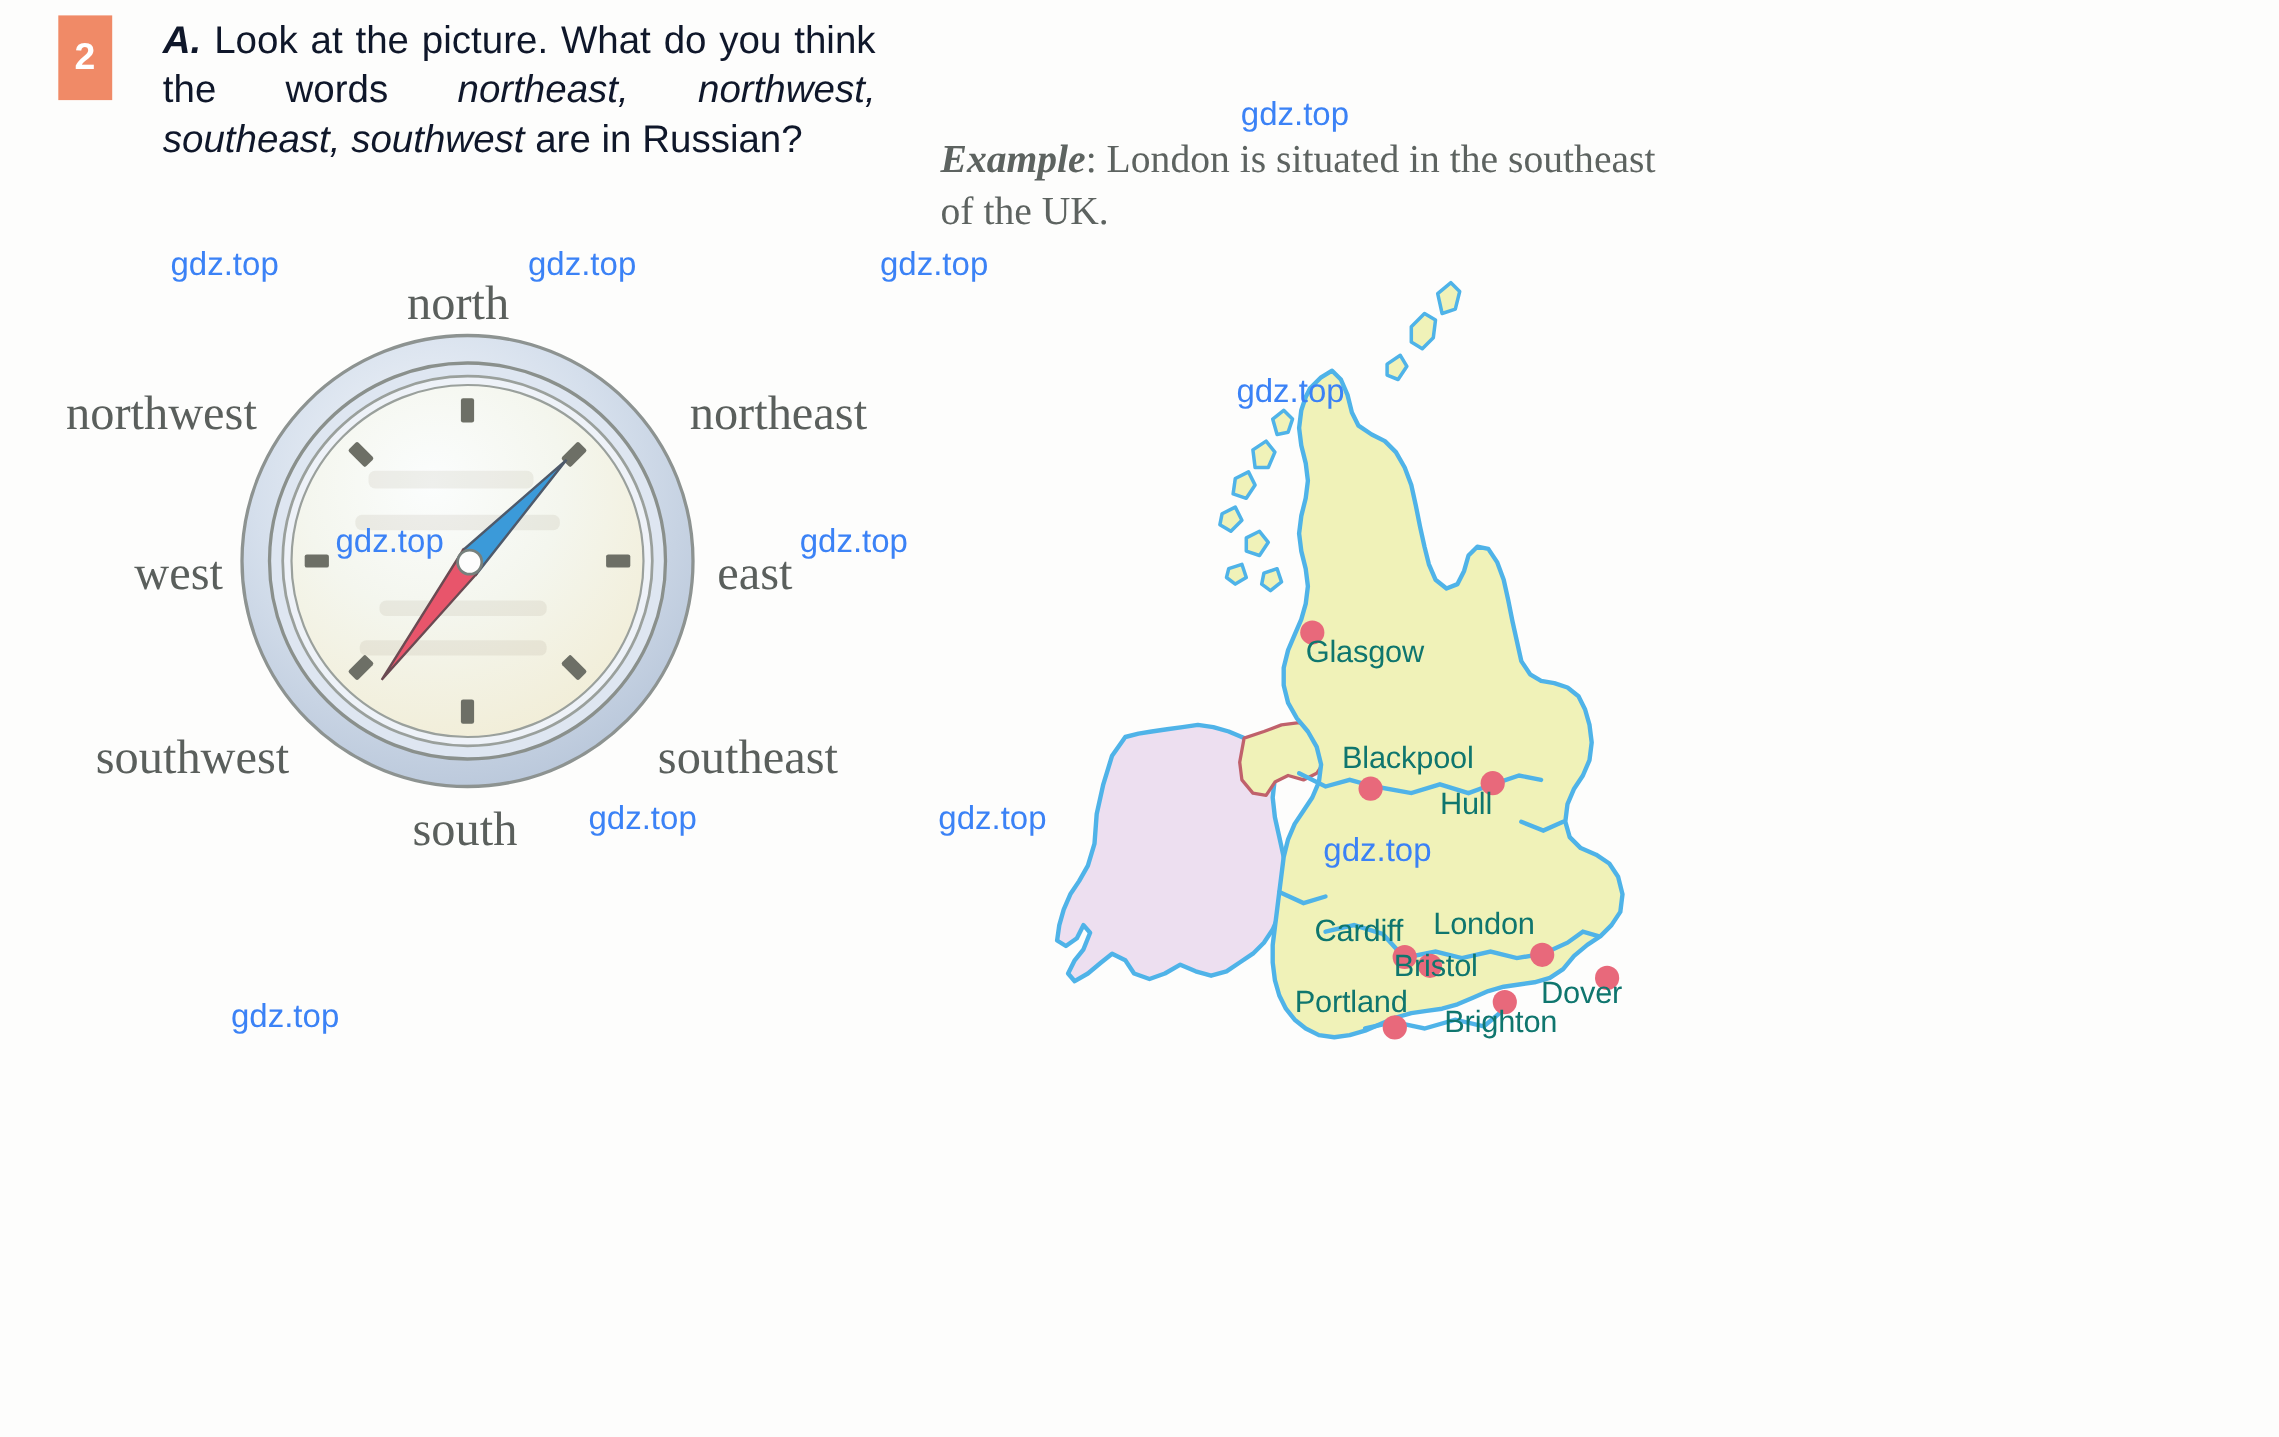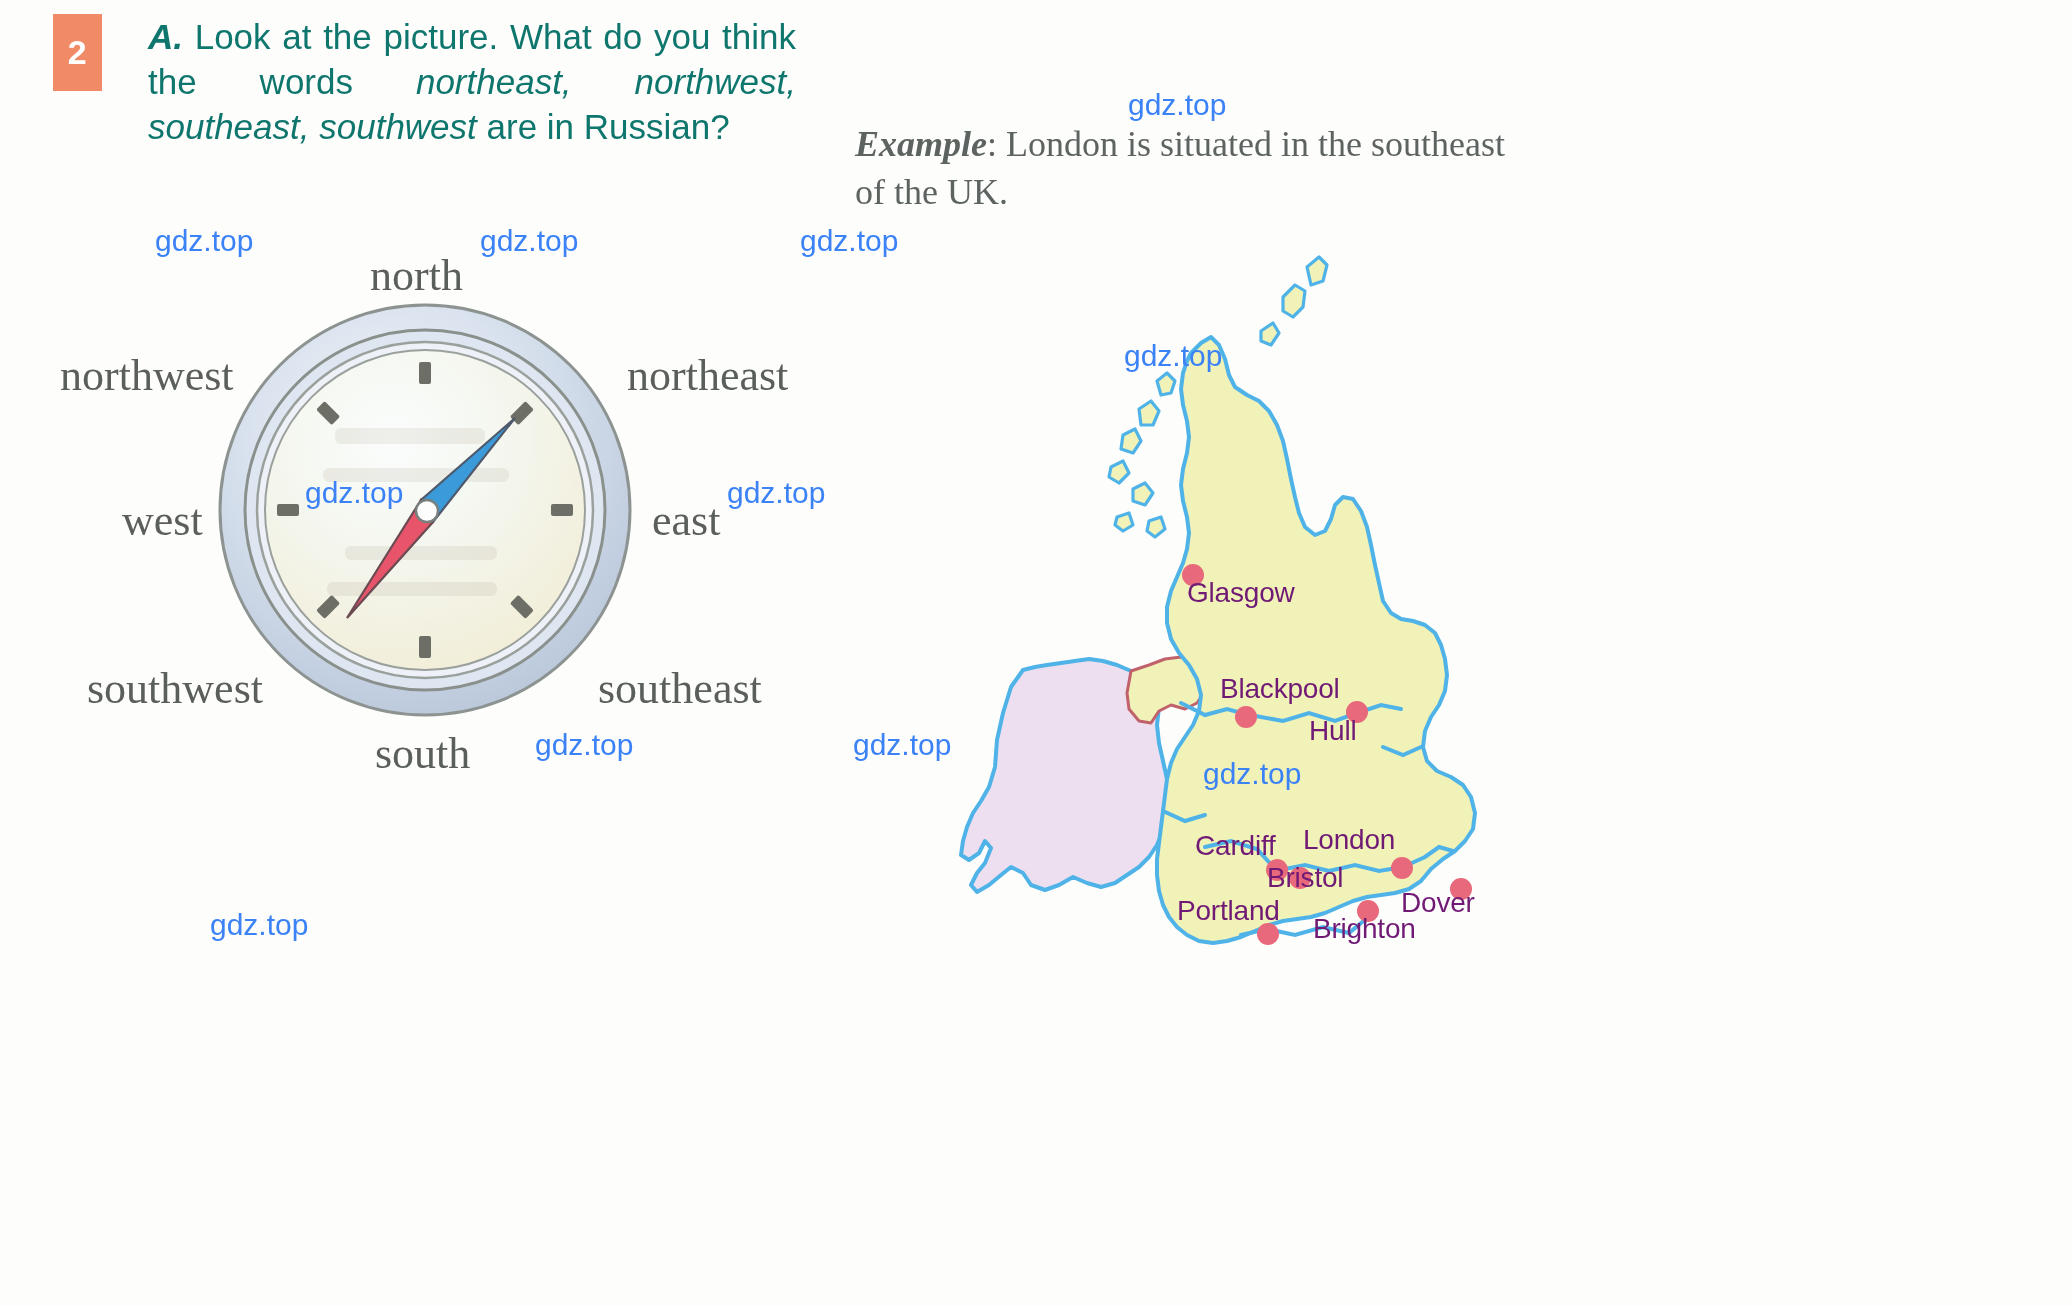--- a/index.html
+++ b/index.html
@@ -27,21 +27,21 @@
     color: #ffffff;
     font-size: 34px;
     font-weight: bold;
     font-family: "Liberation Sans", sans-serif;
     letter-spacing: 0.5px;
   }
 
   
   .task-text {
     position: absolute;
-    color: #0f766e;
+    color: #0f172a;
     font-family: "Liberation Sans", sans-serif;
     font-size: 35px;
     line-height: 45px;
     text-align: justify;
     text-justify: inter-word;
   }
   .task-text .lbl { font-weight: bold; font-style: italic; }
   .task-text i { font-style: italic; }
 
   #task-a { left: 148px; top: 14px; width: 648px; }
@@ -80,21 +80,21 @@
   #lab-northwest { left: 60px;   top: 350px; }
 
   
   #map-wrap {
     position: absolute;
     left: 905px; top: 235px;
     width: 620px; height: 755px;
   }
   .city-label {
     position: absolute;
-    color: #701a75;
+    color: #0f766e;
     font-family: "Liberation Sans", sans-serif;
     font-size: 28px;
     white-space: nowrap;
     letter-spacing: -0.2px;
   }
 
   
   .wm {
     position: absolute;
     color: #3b82f6;

